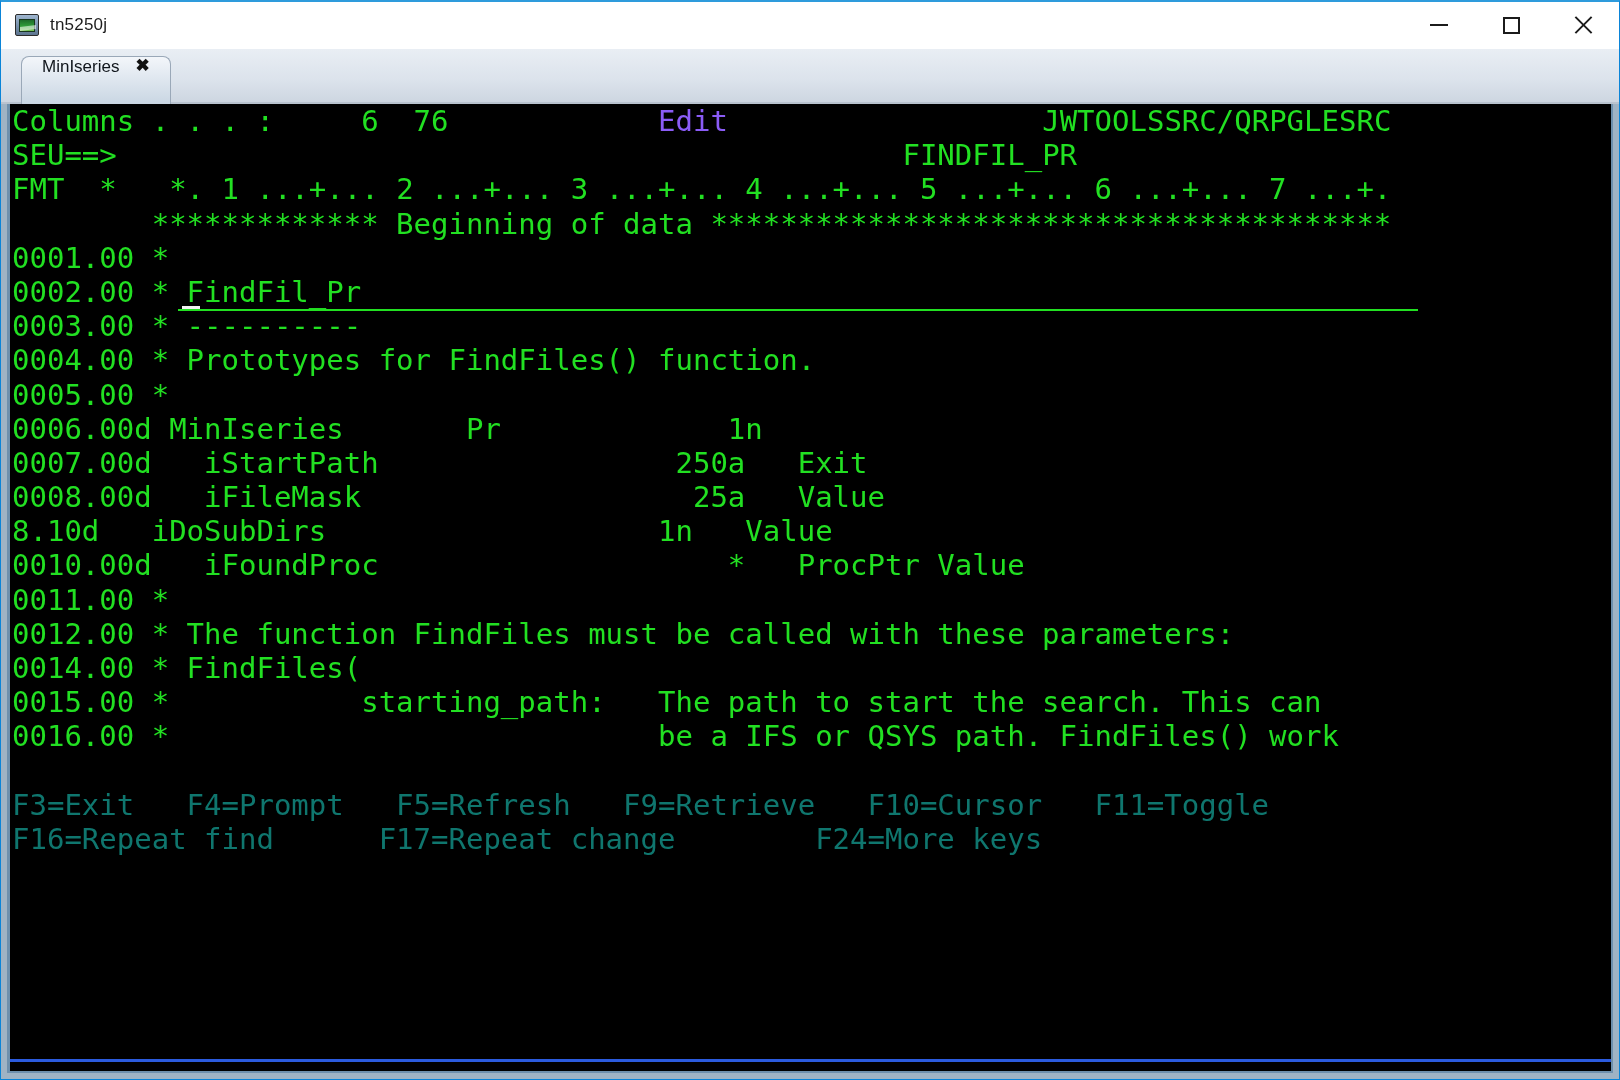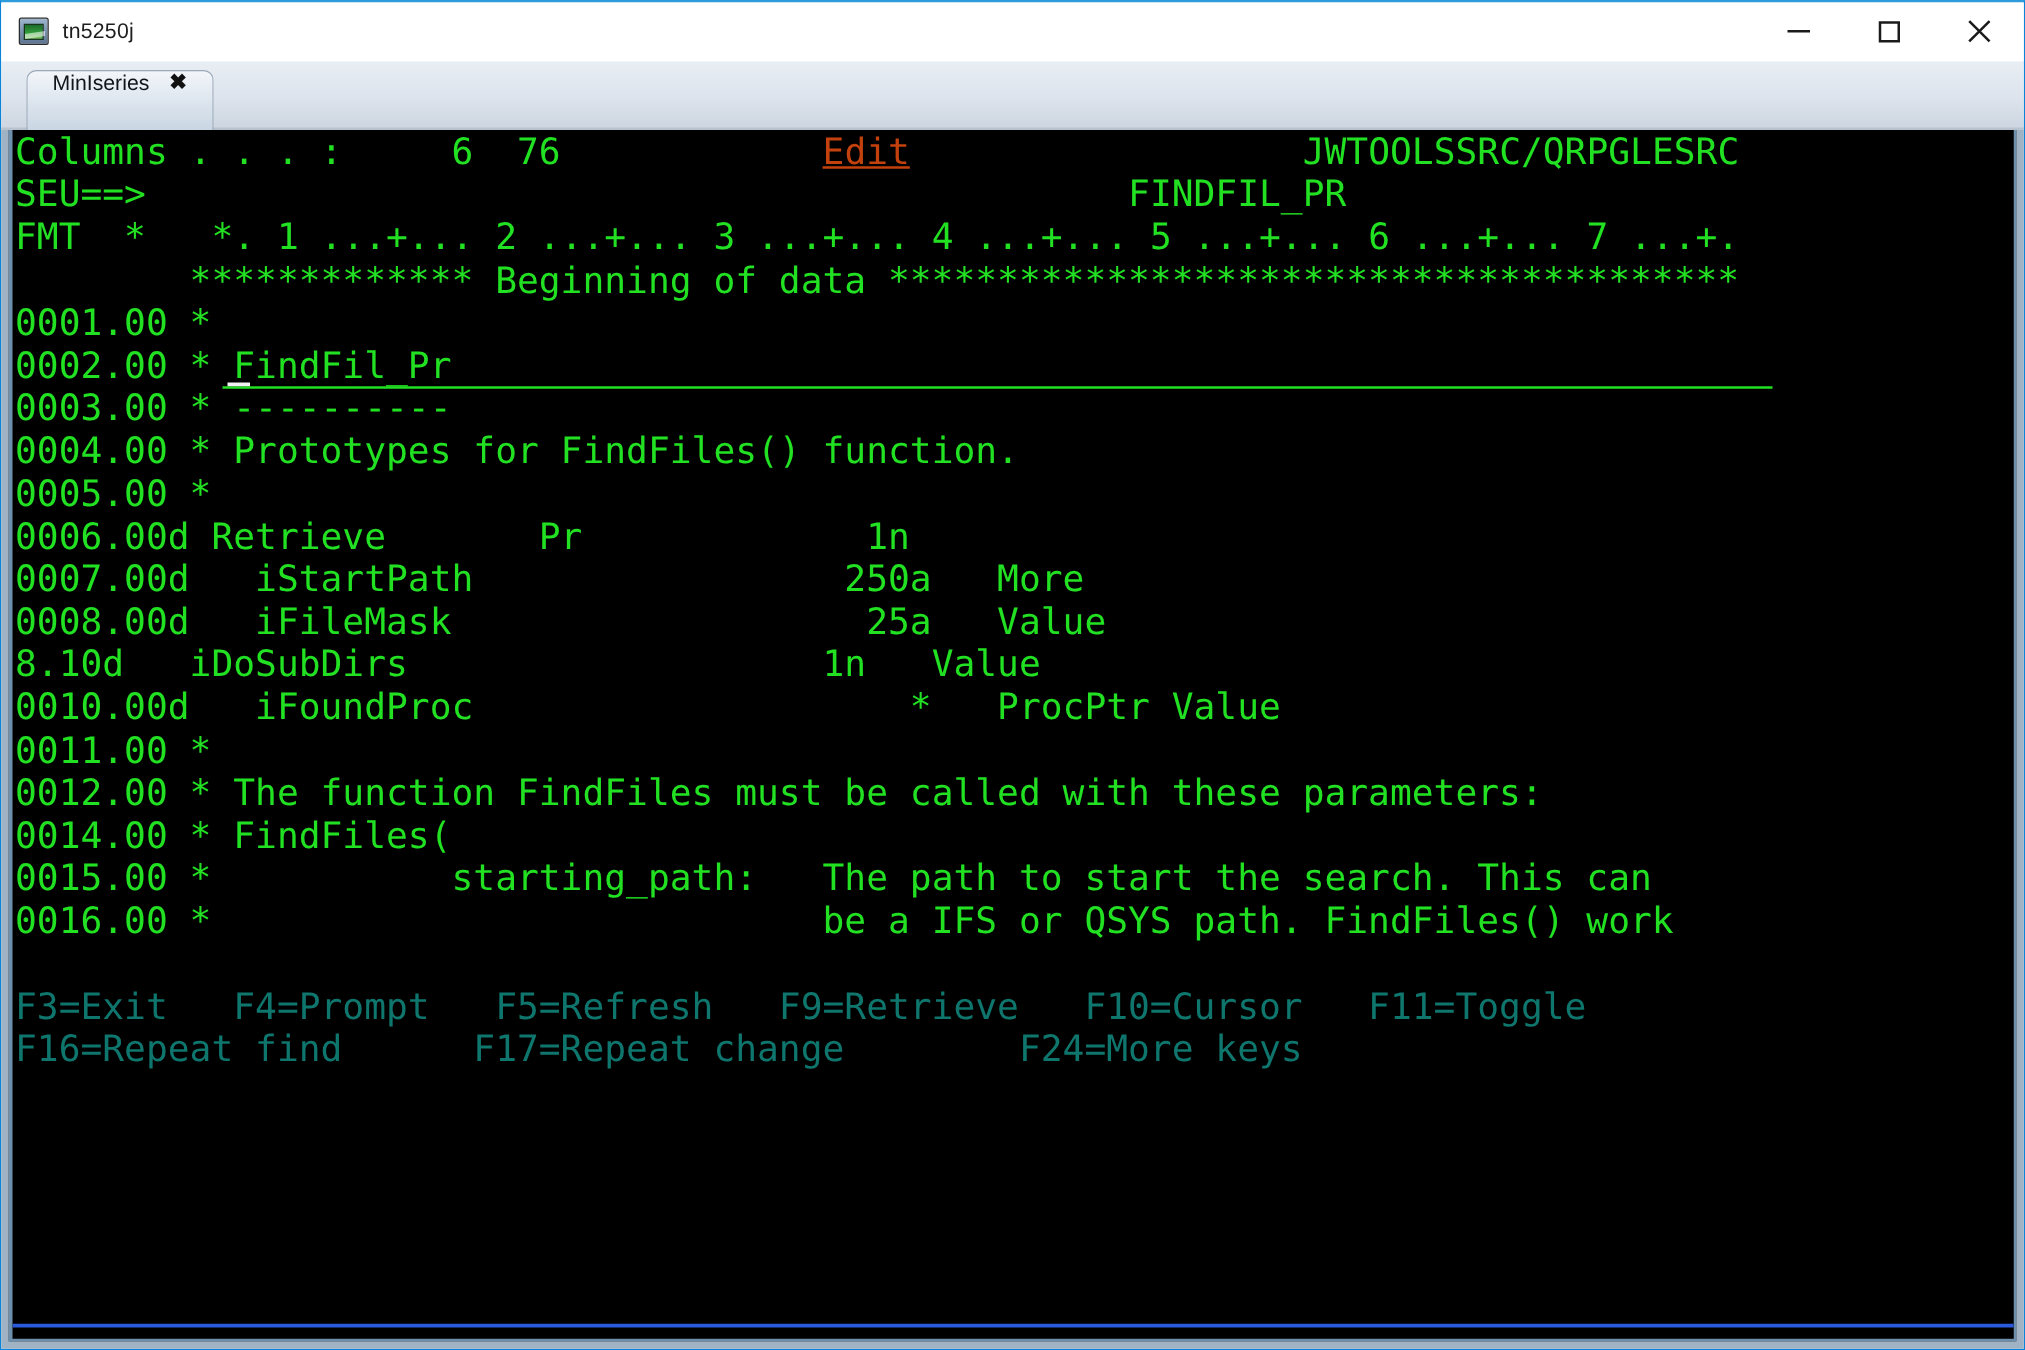--- a/index.html
+++ b/index.html
@@ -168,21 +168,21 @@
   .row {
     height: 34.2px;
     line-height: 34.2px;
     white-space: pre;
     font-size: 29px;
     letter-spacing: 0px;
     color: #22e022;
   }
   .row.green  { color: #22e022; }
   .row.blue   { color: #0f766e; }
-  .row span.w { color: #c2410c; text-decoration: underline; }
+  .row span.w { color: #8b5cf6; }
 
   
   #seu-input-line {
     position: absolute;
     left: 168px;
     top: 205px;
     width: 1240px;
     height: 2px;
     background: #22e022;
   }
@@ -257,22 +257,22 @@
 
         <div class="row green"><span>FMT  *</span><span>   </span><span>*. 1 ...+... 2 ...+... 3 ...+... 4 ...+... 5 ...+... 6 ...+... 7 ...+.</span></div>
 
         <div id="code-lines">
             <div class="row green"><span></span><span>        ************* Beginning of data ***************************************</span></div>
             <div class="row green"><span>0001.00</span><span> *</span></div>
             <div class="row green"><span>0002.00</span><span> * FindFil_Pr</span></div>
             <div class="row green"><span>0003.00</span><span> * ----------</span></div>
             <div class="row green"><span>0004.00</span><span> * Prototypes for FindFiles() function.</span></div>
             <div class="row green"><span>0005.00</span><span> *</span></div>
-            <div class="row green"><span>0006.00</span><span>d Retrieve       Pr             1n</span></div>
-            <div class="row green"><span>0007.00</span><span>d   iStartPath                 250a   More</span></div>
+            <div class="row green"><span>0006.00</span><span>d MinIseries       Pr             1n</span></div>
+            <div class="row green"><span>0007.00</span><span>d   iStartPath                 250a   Exit</span></div>
             <div class="row green"><span>0008.00</span><span>d   iFileMask                   25a   Value</span></div>
             <div class="row green"><span>8.10</span><span>d   iDoSubDirs                   1n   Value</span></div>
             <div class="row green"><span>0010.00</span><span>d   iFoundProc                    *   ProcPtr Value</span></div>
             <div class="row green"><span>0011.00</span><span> *</span></div>
             <div class="row green"><span>0012.00</span><span> * The function FindFiles must be called with these parameters:</span></div>
             <div class="row green"><span>0014.00</span><span> * FindFiles(</span></div>
             <div class="row green"><span>0015.00</span><span> *           starting_path:   The path to start the search. This can</span></div>
             <div class="row green"><span>0016.00</span><span> *                            be a IFS or QSYS path. FindFiles() work</span></div>
           </div>
 

